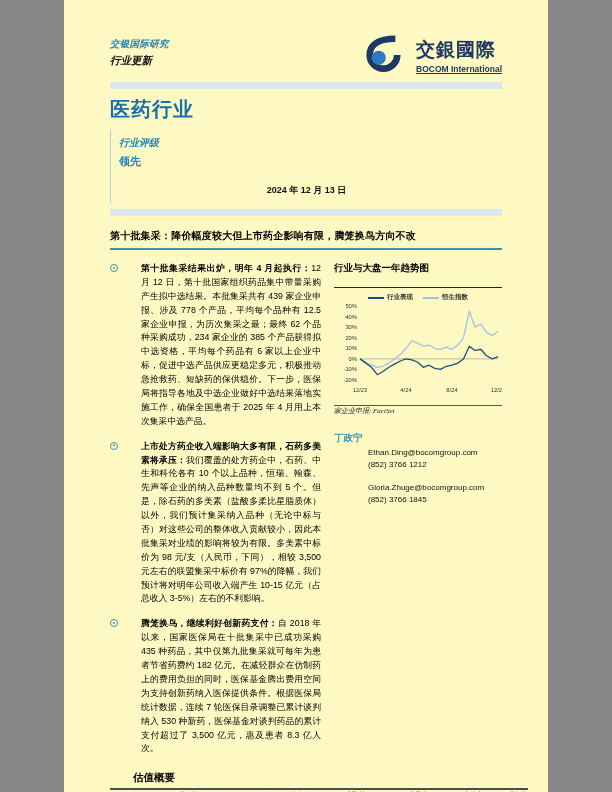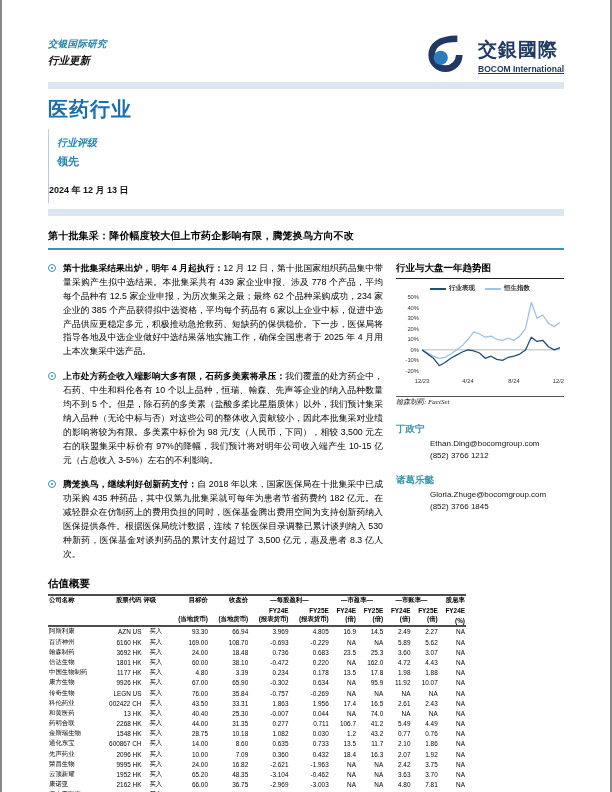--- a/index.html
+++ b/index.html
@@ -1,63 +1,63 @@
 <!DOCTYPE html>
 <html><head>
 <meta charset="utf-8">
 <style>
   * { margin:0; padding:0; box-sizing:border-box; }
   body { background:#888; font-family:"Liberation Sans", sans-serif; }
-  .page { width:608px; height:792px; background:#ffffff; margin:0 auto; padding:38px 46px 20px 46px; position:relative; overflow:hidden; }
+  .page { width:484px; height:792px; background:#fef9c3; margin:0 auto; padding:38px 46px 20px 46px; position:relative; overflow:hidden; }
 
   
   .masthead { display:flex; justify-content:space-between; align-items:flex-start; }
   .org-line { color:#2483ae; font-weight:bold; font-style:italic; font-size:9.5px; letter-spacing:.3px; }
   .doc-type { color:#111; font-weight:bold; font-style:italic; font-size:10.5px; margin-top:3px; }
   .logo { display:flex; align-items:center; gap:14px; margin-top:-4px; }
   .logo-text .cn { color:#1f3864; font-size:19px; font-weight:bold; letter-spacing:1px; }
   .logo-text .en { color:#1f3864; font-size:8.5px; font-weight:bold; margin-top:1px;text-decoration:underline; }
 
   .band { height:7px; background:#dce6f1; margin-top:6px; }
   .title-row { display:flex; align-items:stretch;flex-direction:column; }
   .title-row .cell { padding:7px 0 6px 0; }
   .industry { width:235px; color:#1a6fae; font-size:20px; font-weight:bold; letter-spacing:1px; display:flex; align-items:flex-end; }
   .rating-cell { width:135px; border-left:1px solid #b8cce4; padding-left:8px !important; }
   .rating-label { color:#2187bb; font-weight:bold; font-style:italic; font-size:10px; }
   .rating-value { color:#2187bb; font-weight:bold; font-size:11px; margin-top:4px; }
-  .date-cell { flex:1; border-left:1px solid #b8cce4; text-align:left; font-size:9px; font-weight:bold; color:#111; padding-top:9px !important; }
+  .date-cell { flex:1; border-left:1px solid #b8cce4; text-align:center; font-size:9px; font-weight:bold; color:#111; padding-top:9px !important; }
 
   .report-title { font-size:10px; font-weight:bold; color:#000; margin-top:13px; letter-spacing:.2px; }
   .title-rule { border-bottom:2px solid #3794ad; margin-top:5px; }
 
   
   .columns { display:flex; margin-top:12px; gap:13px; }
   .main-col { width:340px; }
   .side-col { flex:1; }
 
-  .bullet { display:flex; gap:7px; margin-bottom:11px; }
+  .bullet { display:flex; gap:23px; margin-bottom:11px; }
   .bullet-icon { flex:0 0 auto; width:8px; height:8px; border:1.5px solid #3794ad; border-radius:50%; margin-top:2px; position:relative; }
   .bullet-icon::after { content:""; position:absolute; left:1.5px; top:1.5px; width:2px; height:2px; background:#3794ad; border-radius:50%; }
   .bullet p { font-size:8.8px; line-height:1.58; text-align:justify; color:#000; }
   .bhead { font-weight:bold; }
 
   
-  .chart-title { font-size:9.5px; font-weight:bold; border-bottom:1.5px solid #222; padding-bottom:3px; }
+  .chart-title { font-size:9.5px; font-weight:bold; border-bottom:1.5px solid #222; padding-bottom:12px; }
   .legend { display:flex; justify-content:center; gap:10px; margin-top:5px; align-items:center; }
   .legend .item { display:flex; align-items:center; gap:3px; font-size:6.5px; font-weight:bold; color:#333; }
   .legend .sw { width:16px; height:2px; }
   .chart-source, .table-source { font-size:7px; font-style:italic; color:#222; font-family:"Liberation Serif", serif; }
   .chart-wrap { border-bottom:1px solid #555; padding-bottom:2px; }
   .analysts { margin-top:16px; }
   .analyst { margin-bottom:14px; }
   .analyst .nm { color:#3794ad; font-weight:bold; font-size:9.5px; margin-bottom:3px; }
   .analyst .em, .analyst .ph { font-size:8px; color:#111; margin-bottom:3px; display:block; text-decoration:none;margin-left:34px; }
 
   
-  .val-title { font-size:10.5px; font-weight:bold; margin-top:4px; margin-bottom:3px; }
+  .val-title { font-size:10.5px; font-weight:bold; margin-top:4px; margin-bottom:3px;margin-left:23px; }
   table.val { border-collapse:collapse; width:418px; border-top:2px solid #4d4d4d; border-bottom:2px solid #333; }
   table.val th, table.val td { font-size:6.4px; padding:0.6px 1px; white-space:nowrap; text-align:right; color:#000; }
   table.val thead th { font-weight:bold; vertical-align:bottom; }
   table.val thead tr.units th { border-bottom:2px solid #4d4d4d; padding-bottom:1px; }
   table.val td:nth-child(1), table.val th.l { text-align:left; }
   table.val td:nth-child(3) { text-align:left; padding-left:7px; }
   table.val tr.avg td { font-weight:bold; border-top:1px solid #999; }
 </style>
 </head>
 <body>
@@ -139,30 +139,29 @@
             <text x="23" y="80" text-anchor="end" font-size="5.8" fill="#333">-20%</text>
             <line x1="26" y1="56.857142857142854" x2="164" y2="56.857142857142854" stroke="#999" stroke-width="0.7"></line>
             <polyline points="26.0,56.9 31.8,60.0 37.5,63.2 43.3,65.3 49.0,64.3 54.8,61.1 60.5,56.9 66.3,52.6 72.0,46.3 77.8,38.9 83.5,41.0 89.3,44.2 95.0,43.1 100.8,46.3 106.5,47.3 112.3,45.2 118.0,47.3 123.8,43.1 129.5,35.7 135.3,9.3 141.0,25.1 146.8,22.0 152.5,30.4 158.3,33.6 164.0,29.4" fill="none" stroke="#9dc3e6" stroke-width="1.3" stroke-linejoin="round"></polyline>
             <polyline points="26.0,56.9 31.8,61.1 37.5,65.3 43.3,72.7 49.0,69.5 54.8,65.3 60.5,62.1 66.3,59.0 72.0,56.9 77.8,57.9 83.5,60.0 89.3,65.3 95.0,63.2 100.8,66.4 106.5,67.4 112.3,64.3 118.0,63.2 123.8,61.1 129.5,56.9 135.3,44.2 141.0,48.4 146.8,47.3 152.5,53.7 158.3,56.9 164.0,54.7" fill="none" stroke="#1f4e79" stroke-width="1.3" stroke-linejoin="round"></polyline>
             <text x="26" y="90" text-anchor="middle" font-size="5.8" fill="#333">12/23</text>
             <text x="72" y="90" text-anchor="middle" font-size="5.8" fill="#333">4/24</text>
             <text x="118" y="90" text-anchor="middle" font-size="5.8" fill="#333">8/24</text>
             <text x="164" y="90" text-anchor="middle" font-size="5.8" fill="#333">12/24</text>
           </svg>
       </div>
-      <div class="chart-source">翰森制药: FactSet</div>
+      <div class="chart-source">家企业申报: FactSet</div>
 
       <div class="analysts">
         <div class="analyst">
           <div class="nm">丁政宁</div>
           <a class="em" href="#">Ethan.Ding@bocomgroup.com</a>
           <span class="ph">(852) 3766 1212</span>
         </div>
         <div class="analyst">
-          <div class="nm">诸葛乐懿</div>
           <a class="em" href="#">Gloria.Zhuge@bocomgroup.com</a>
           <span class="ph">(852) 3766 1845</span>
         </div>
       </div>
     </div>
   </div>
 
   <div class="val-title">估值概要</div>
   <table class="val">
     <thead>

